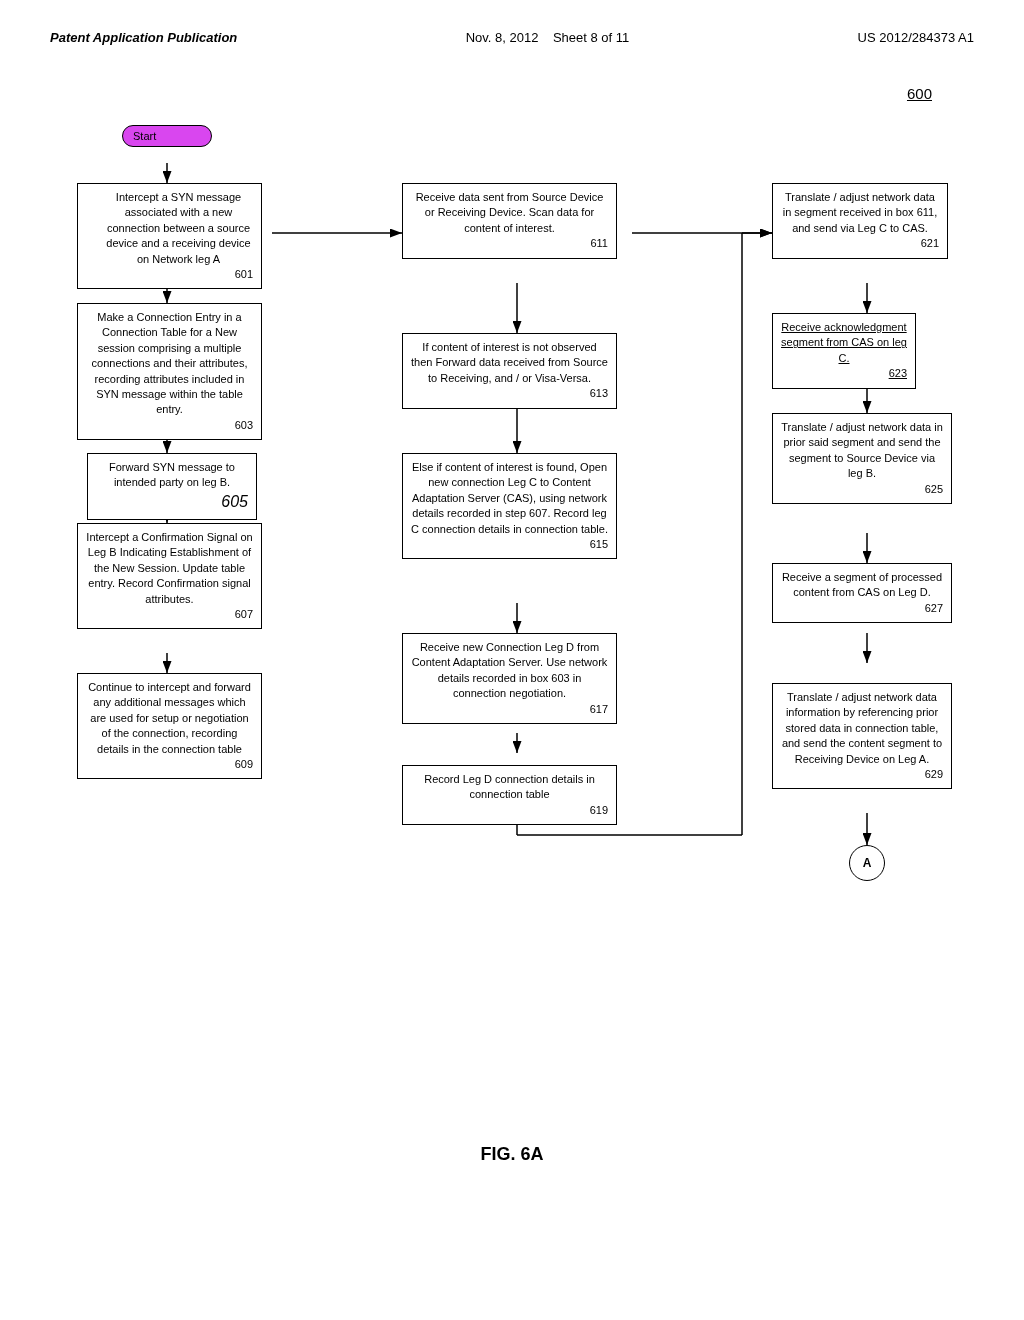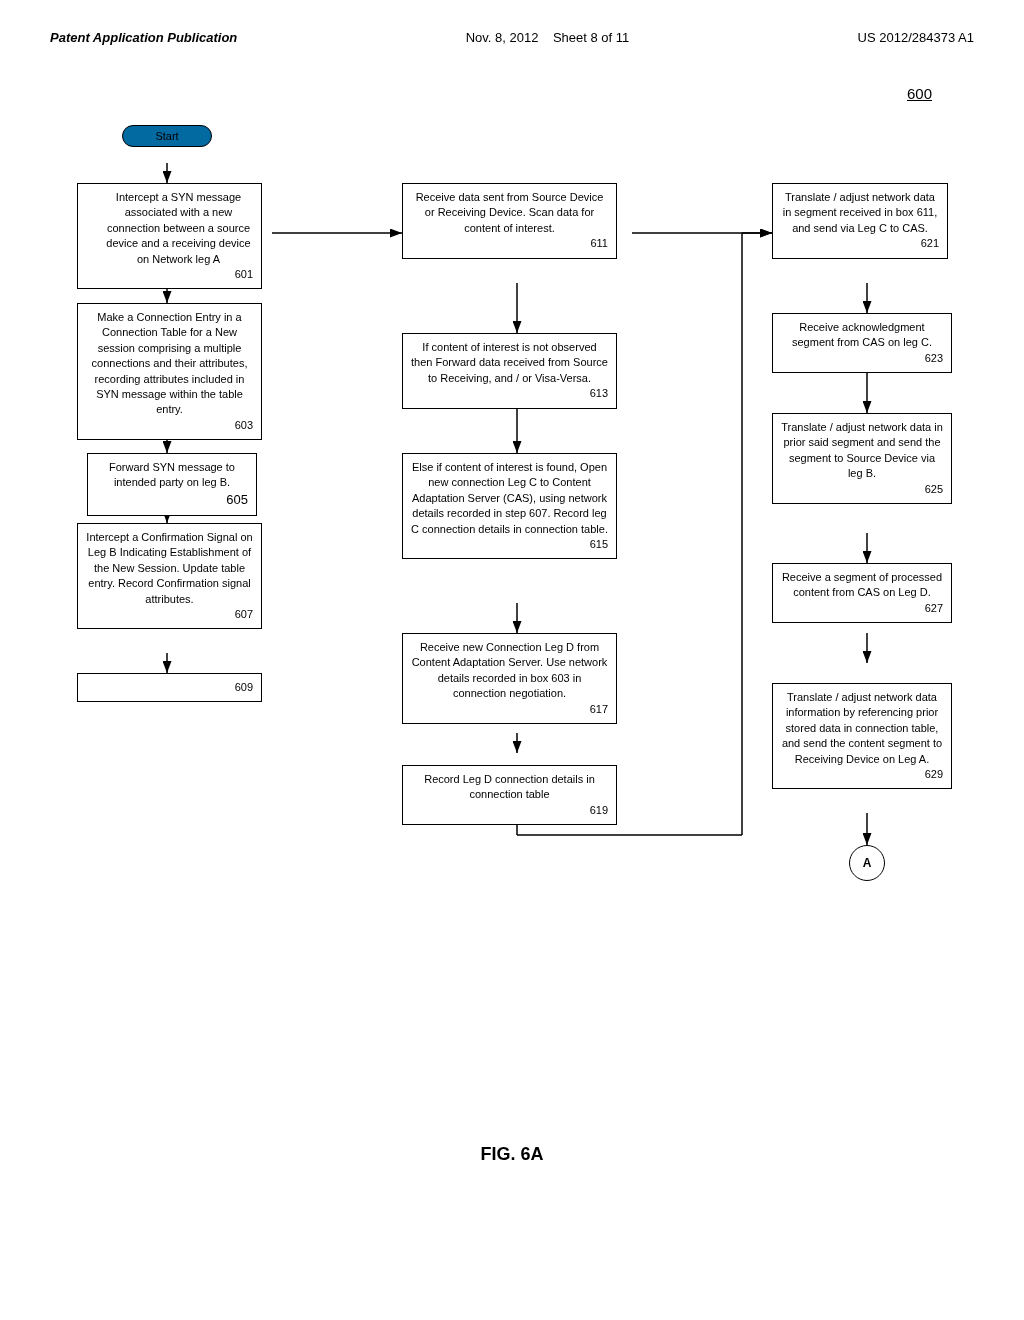--- a/index.html
+++ b/index.html
@@ -47,23 +47,23 @@
       font-size: 11px;
       line-height: 1.4;
       background: #fff;
       position: absolute;
     }
 
     .rounded-box {
       border: 1.5px solid #000;
       border-radius: 20px;
       padding: 5px 15px;
-      text-align: center;
+      text-align: left;
       font-size: 11px;
-      background: #0369a1;
+      background: #d946ef;
       position: absolute;
     }
 
     .circle-box {
       border: 1.5px solid #000;
       border-radius: 50%;
       width: 36px;
       height: 36px;
       display: flex;
       align-items: center;
@@ -162,29 +162,30 @@
       <div style="text-align:right; font-size:11px;">601</div>
     </div>
 
     <div style="position:absolute; left:15px; top:218px; width:185px;" class="box">
       <span>Make a Connection Entry in a Connection Table for a New session comprising a multiple connections and their attributes, recording attributes included in SYN message within the table entry.</span>
       <div style="text-align:right; font-size:11px;">603</div>
     </div>
 
     <div style="position:absolute; left:25px; top:368px; width:170px;" class="box">
       <span>Forward SYN message to intended party on leg B.</span>
-      <div style="text-align:right; font-size:13px;">605</div>
+      <div style="text-align:right; font-size:16px;font-style:italic;">605</div>
     </div>
 
     <div style="position:absolute; left:15px; top:438px; width:185px;" class="box">
       <span>Intercept a Confirmation Signal on Leg B Indicating Establishment of the New Session. Update table entry. Record Confirmation signal attributes.</span>
       <div style="text-align:right; font-size:11px;">607</div>
     </div>
 
     <div style="position:absolute; left:15px; top:588px; width:185px;" class="box">
+      <span>Continue to intercept and forward any additional messages which are used for setup or negotiation of the connection, recording details in the connection table</span>
       <div style="text-align:right; font-size:11px;">609</div>
     </div>
 
     <div style="position:absolute; left:340px; top:98px; width:215px;" class="box">
       <span>Receive data sent from Source Device or Receiving Device. Scan data for content of interest.</span>
       <div style="text-align:right; font-size:11px;">611</div>
     </div>
 
     <div style="position:absolute; left:340px; top:248px; width:215px;" class="box">
       <span>If content of interest is not observed then Forward data received from Source to Receiving, and / or Visa-Versa.</span>
@@ -204,21 +205,21 @@
     <div style="position:absolute; left:340px; top:668px; width:215px;margin-top:12px;" class="box">
       <span>Record Leg D connection details in connection table</span>
       <div style="text-align:right; font-size:11px;">619</div>
     </div>
 
     <div style="position:absolute; left:710px; top:98px; width:176px;" class="box">
       <span>Translate / adjust network data in segment received in box 611, and send via Leg C to CAS.</span>
       <div style="text-align:right; font-size:11px;">621</div>
     </div>
 
-    <div style="position:absolute; left:710px; top:228px; width:180px;" class="box">
+    <div style="position:absolute; left:710px; top:228px; width:144px;text-decoration:underline;" class="box">
       <span>Receive acknowledgment segment from CAS on leg C.</span>
       <div style="text-align:right; font-size:11px;">623</div>
     </div>
 
     <div style="position:absolute; left:710px; top:328px; width:180px;" class="box">
       <span>Translate / adjust network data in prior said segment and send the segment to Source Device via leg B.</span>
       <div style="text-align:right; font-size:11px;">625</div>
     </div>
 
     <div style="position:absolute; left:710px; top:478px; width:180px;" class="box">

